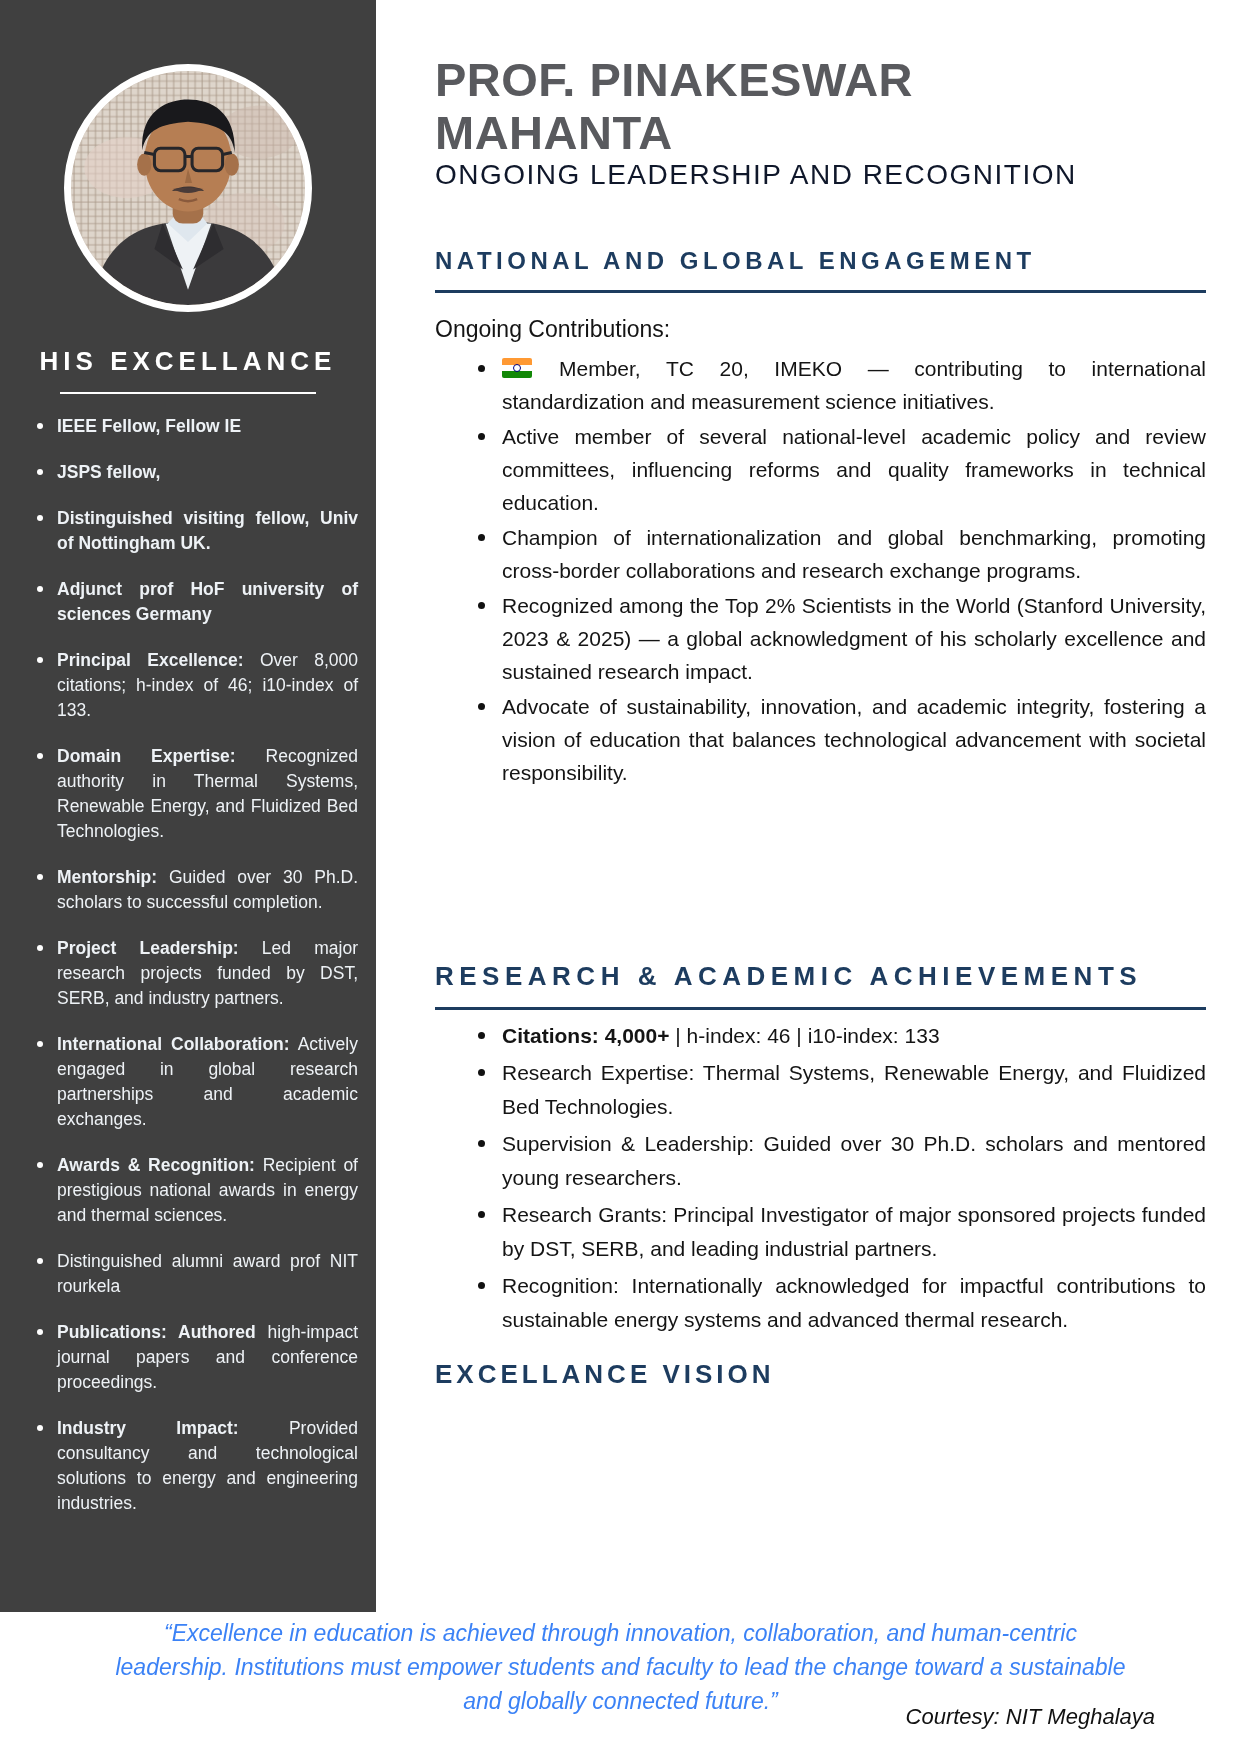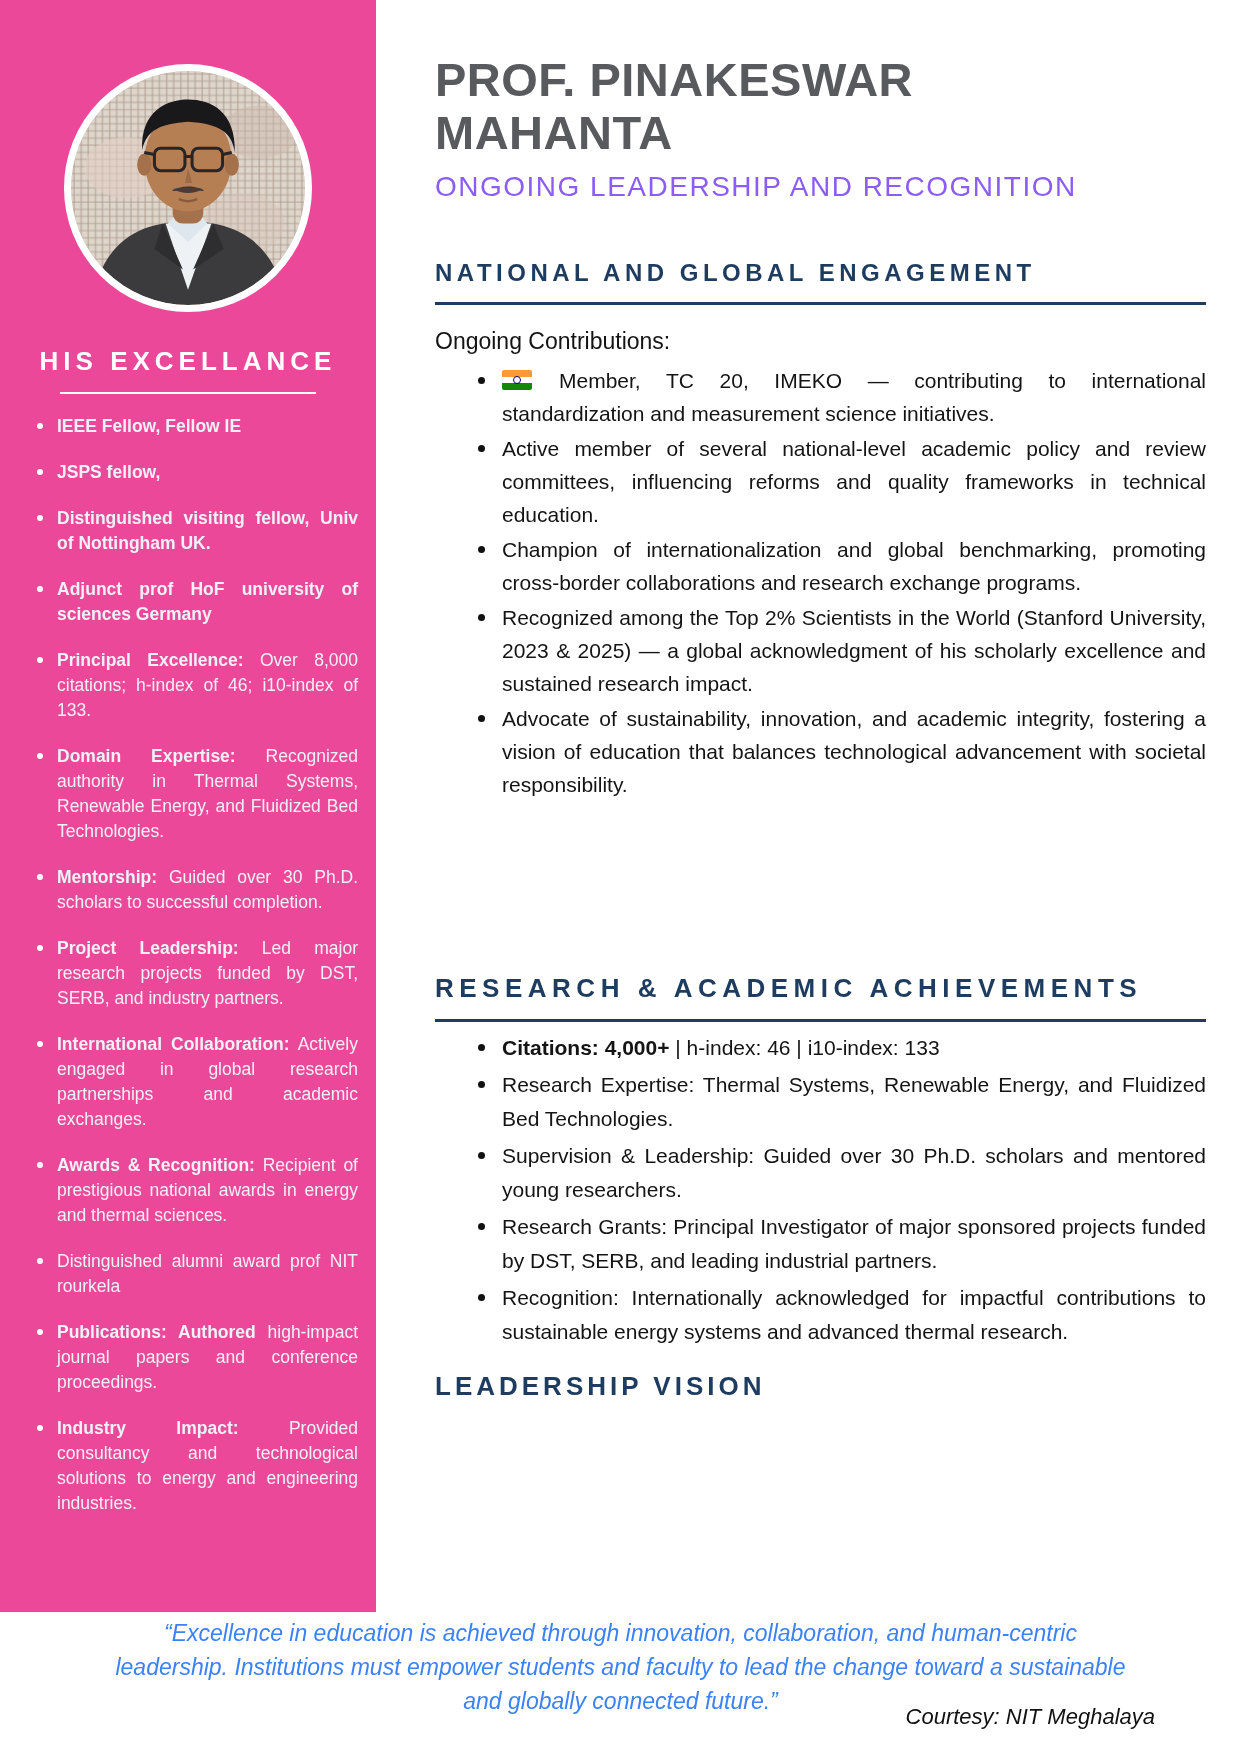--- a/index.html
+++ b/index.html
@@ -1,39 +1,39 @@
 <!DOCTYPE html>
 <html><head>
 <meta charset="utf-8">
 <style>
   html,body{margin:0;padding:0;background:#fff;}
   .page{position:relative;width:1241px;height:1755px;background:#ffffff;overflow:hidden;
         font-family:"Liberation Sans",sans-serif;color:#141414;}
 
   
-  .sidebar{position:absolute;left:0;top:0;width:376px;height:1612px;background:#ec4899;}
+  .sidebar{position:absolute;left:0;top:0;width:376px;height:1612px;background:#404040;}
   .photo-ring{width:234px;height:234px;border-radius:50%;border:7px solid #ffffff;
               margin:64px auto 0;overflow:hidden;background:#d9d0c6;}
   .photo-ring svg{display:block;width:100%;height:100%;}
   .sb-title{margin-top:34px;text-align:center;color:#ffffff;font-size:26px;font-weight:bold;
             letter-spacing:5px;}
   .sb-rule{width:256px;height:2px;background:#ffffff;margin:15px auto 0;}
   .sb-list{margin:20px 18px 0 36px;padding:0;list-style:none;color:#eef2f6;font-size:17.5px;}
   .sb-list li{position:relative;padding-left:21px;margin-bottom:21px;line-height:25px;
               text-align:justify;}
   .sb-list li::before{content:"";position:absolute;left:1px;top:9px;width:6px;height:6px;
               border-radius:50%;background:#ffffff;}
   .sb-list .b{font-weight:bold;}
 
   
   .main{position:absolute;left:376px;top:0;width:865px;box-sizing:border-box;
         padding:0 35px 0 59px;}
   .title{margin-top:54px;font-size:47px;font-weight:bold;color:#595a5e;line-height:1.12;
          letter-spacing:.5px;}
-  .subtitle{margin-top:12px;font-size:28px;color:#8b5cf6;letter-spacing:1.5px;}
+  .subtitle{font-size:28px;color:#0f172a;letter-spacing:1.5px;}
   .sec-head{font-weight:bold;color:#1d3c5f;}
   .eng-head{margin-top:56px;font-size:24px;letter-spacing:4.5px;}
   .sec-rule{height:3px;background:#1d3c5f;margin-top:15px;}
   .intro{margin-top:23px;font-size:23px;color:#141414;}
   .blist{list-style:none;margin:9px 0 0;padding:0 0 0 42px;font-size:21px;color:#141414;}
   .blist li{position:relative;padding-left:25px;text-align:justify;line-height:33px;
             margin-bottom:2px;}
   .blist li::before{content:"";position:absolute;left:1px;top:13px;width:7px;height:7px;
             border-radius:50%;background:#111;}
   .blist.res li{line-height:34px;margin-bottom:3px;}
@@ -144,21 +144,21 @@
     <div class="sec-head res-head">RESEARCH &amp; ACADEMIC ACHIEVEMENTS</div>
     <div class="sec-rule"></div>
     <ul class="blist res">
         <li><span style="font-weight: bold;">Citations: 4,000+</span> | h-index: 46 | i10-index: 133</li>
         <li>Research Expertise: Thermal Systems, Renewable Energy, and Fluidized Bed Technologies.</li>
         <li>Supervision &amp; Leadership: Guided over 30 Ph.D. scholars and mentored young researchers.</li>
         <li>Research Grants: Principal Investigator of major sponsored projects funded by DST, SERB, and leading industrial partners.</li>
         <li>Recognition: Internationally acknowledged for impactful contributions to sustainable energy systems and advanced thermal research.</li>
       </ul>
 
-    <div class="sec-head vision-head">LEADERSHIP VISION</div>
+    <div class="sec-head vision-head">EXCELLANCE VISION</div>
   </main>
 
   <footer class="footer">
     <div class="quote">“Excellence in education is achieved through innovation, collaboration, and human-centric leadership. Institutions must empower students and faculty to lead the change toward a sustainable and globally connected future.”</div>
     <div class="courtesy">Courtesy: NIT Meghalaya</div>
   </footer>
 
 </div>
 
 </body></html>

